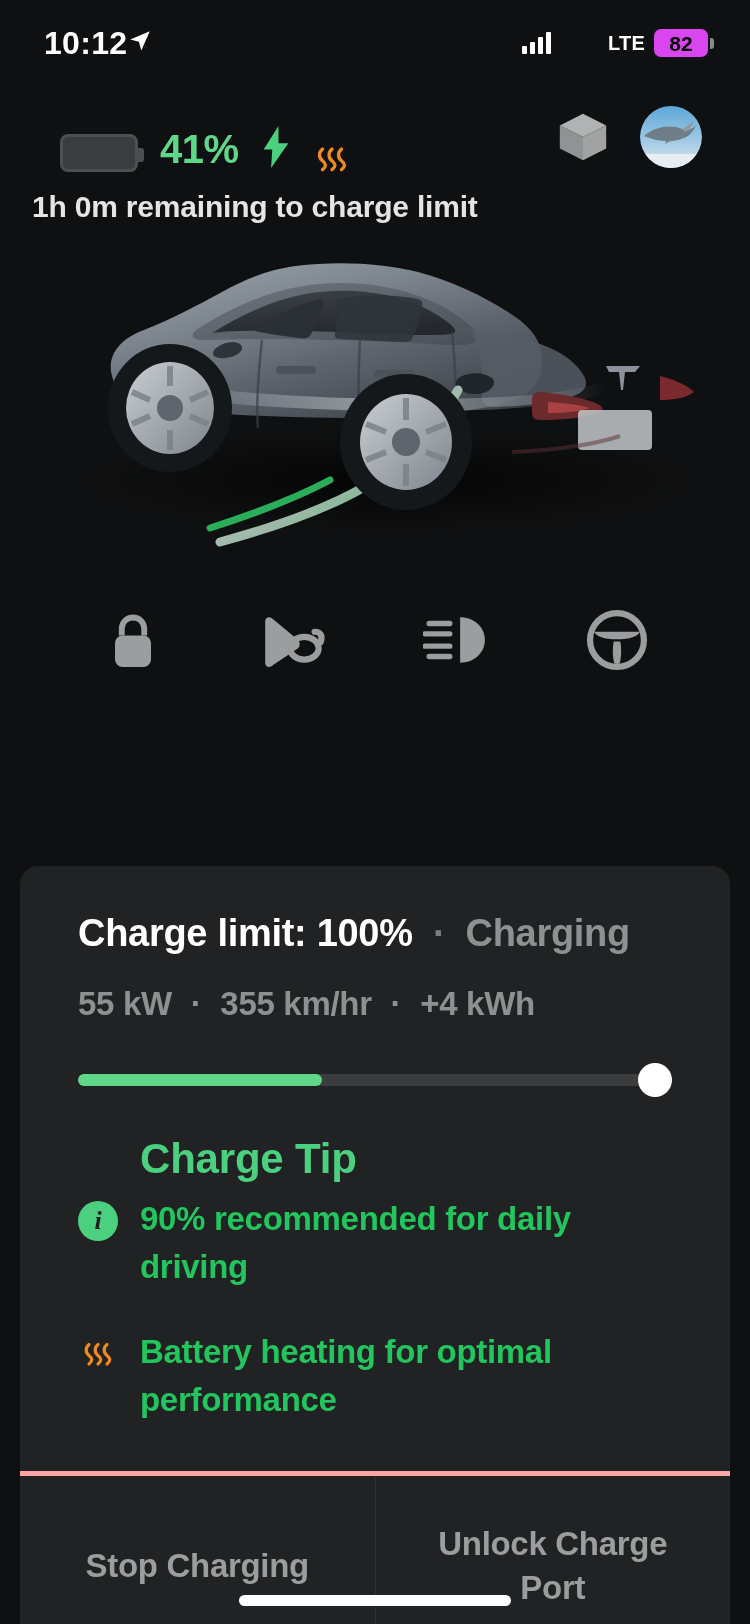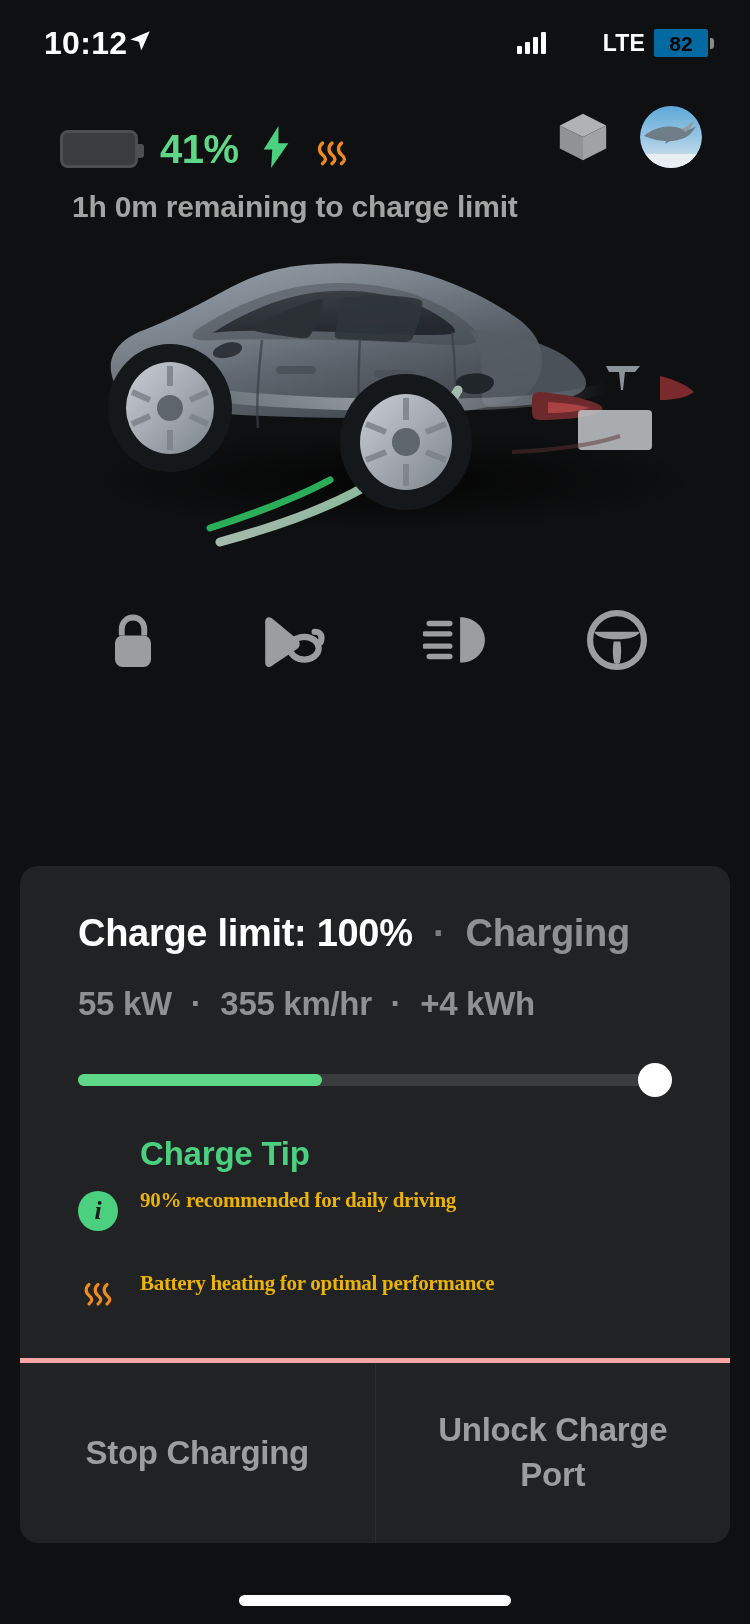--- a/index.html
+++ b/index.html
@@ -20,24 +20,24 @@
   }
   .sb-left{ display:flex; align-items:center; }
   .sb-time{ font-size:32px; font-weight:bold; letter-spacing:.3px; color:#fff; }
   .sb-right{ display:flex; align-items:center; gap:9px; }
   .bars{ display:flex; align-items:flex-end; gap:3px; height:22px; }
   .bars i{ display:block; width:5px; background:#fff; border-radius:1px; }
   .bars i:nth-child(1){height:8px}
   .bars i:nth-child(2){height:12px}
   .bars i:nth-child(3){height:17px}
   .bars i:nth-child(4){height:22px}
-  .lte{ font-size:23px; font-weight:bold; color:#fff; letter-spacing:.2px;margin-left:48px; }
+  .lte{ font-size:20px; font-weight:bold; color:#fff; letter-spacing:.2px;margin-left:48px; }
   .batt{
-    position:relative; width:54px; height:28px; border-radius:2px;
-    background:#0369a1; display:flex; align-items:center; justify-content:center;
+    position:relative; width:54px; height:28px; border-radius:7px;
+    background:#d946ef; display:flex; align-items:center; justify-content:center;
   }
   .batt span{ color:#000; font-size:21px; font-weight:bold; line-height:1; }
   .batt:after{
     content:""; position:absolute; right:-6px; top:9px;
     width:4px; height:11px; border-radius:0 3px 3px 0; background:#8a8a8a;
   }
 
   
   .header{ position:relative; padding:28px 44px 0 60px; }
   .title{
@@ -48,38 +48,38 @@
     position:absolute; right:48px; top:20px;
     display:flex; align-items:center; gap:28px;
   }
   .cube{ width:58px; height:58px; }
   .avatar{
     width:62px; height:62px; border-radius:50%;
     overflow:hidden; background:#2f5d85;
   }
 
   
-  .battrow{ display:flex; align-items:center; gap:22px; margin-top:12px; }
+  .battrow{ display:flex; align-items:flex-end; gap:22px; margin-top:12px; }
   .bshell{
     position:relative; width:78px; height:38px; border-radius:8px;
     border:3px solid #4c4f50; background:#3a3d3e; padding:3px;
   }
   .bfill{ height:100%; background:#5fd788; border-radius:4px; }
   .bshell:after{
     content:""; position:absolute; right:-9px; top:11px;
     width:6px; height:14px; border-radius:0 3px 3px 0; background:#4c4f50;
   }
   .bpct{ font-size:40px; font-weight:bold; color:#5fd788; letter-spacing:-.5px; }
   .bolt{ color:#4ad07f; }
   .heat-sm{ width:34px; height:34px; }
 
   .remaining{
     position:relative; z-index:3;
-    margin:18px 0 0 72px; font-size:30px;
-    color:#a3a3a3; font-weight:bold; letter-spacing:-.2px;
+    margin:18px 0 0 32px; font-size:30px;
+    color:#e5e5e5; font-weight:bold; letter-spacing:-.2px;
   }
 
   
   .stage{ position:relative; height:390px; margin-top:-44px; }
   .stage svg{ position:absolute; left:0; top:0; }
 
   
   .actions{
     display:flex; justify-content:space-around;
     align-items:center; padding:20px 52px 0 52px; height:120px;
@@ -110,34 +110,34 @@
   .fill{
     position:absolute; left:0; top:7px; height:12px;
     border-radius:6px; background:#5fd788;
   }
   .thumb{
     position:absolute; top:-4px; width:34px; height:34px;
     border-radius:50%; background:#fff;
   }
 
   .tip-title{
-    margin:42px 0 0 62px; font-size:33px;
+    margin:42px 0 0 62px; font-size:42px;
     color:#4ad07f; font-weight:bold; letter-spacing:-.2px;
   }
   .tip{ display:flex; gap:22px; margin-top:12px; align-items:flex-start; }
   .tip .ic{ flex:0 0 auto; width:40px; margin-top:6px; display:flex; justify-content:center; }
   .infodot{
     width:40px; height:40px; border-radius:50%; background:#4ad07f;
     display:flex; align-items:center; justify-content:center;
     color:#1c1d1e; font-size:26px; font-weight:bold; font-style:italic;
     font-family:"Liberation Serif",serif;
   }
   .tip .txt{
-    font-size:21px; color:#eab308; line-height:1.45;
-    font-weight:bold; letter-spacing:-.3px;font-family:Liberation Serif, serif;
+    font-size:33px; color:#22c55e; line-height:1.45;
+    font-weight:bold; letter-spacing:-.3px;
   }
   .tip.heat{ margin-top:37px; }
 
   .card-footer{ display:flex; border-top:5px solid #fca5a5; height:185px; }
   .fbtn{
     flex:1; display:flex; align-items:center; justify-content:center;
     text-align:center; font-size:33px; color:#9b9d9e;
     font-weight:bold; letter-spacing:-.3px; padding:0 26px; line-height:1.35;
   }
   .fbtn + .fbtn{ border-left:1px solid #2c2e2f; }

